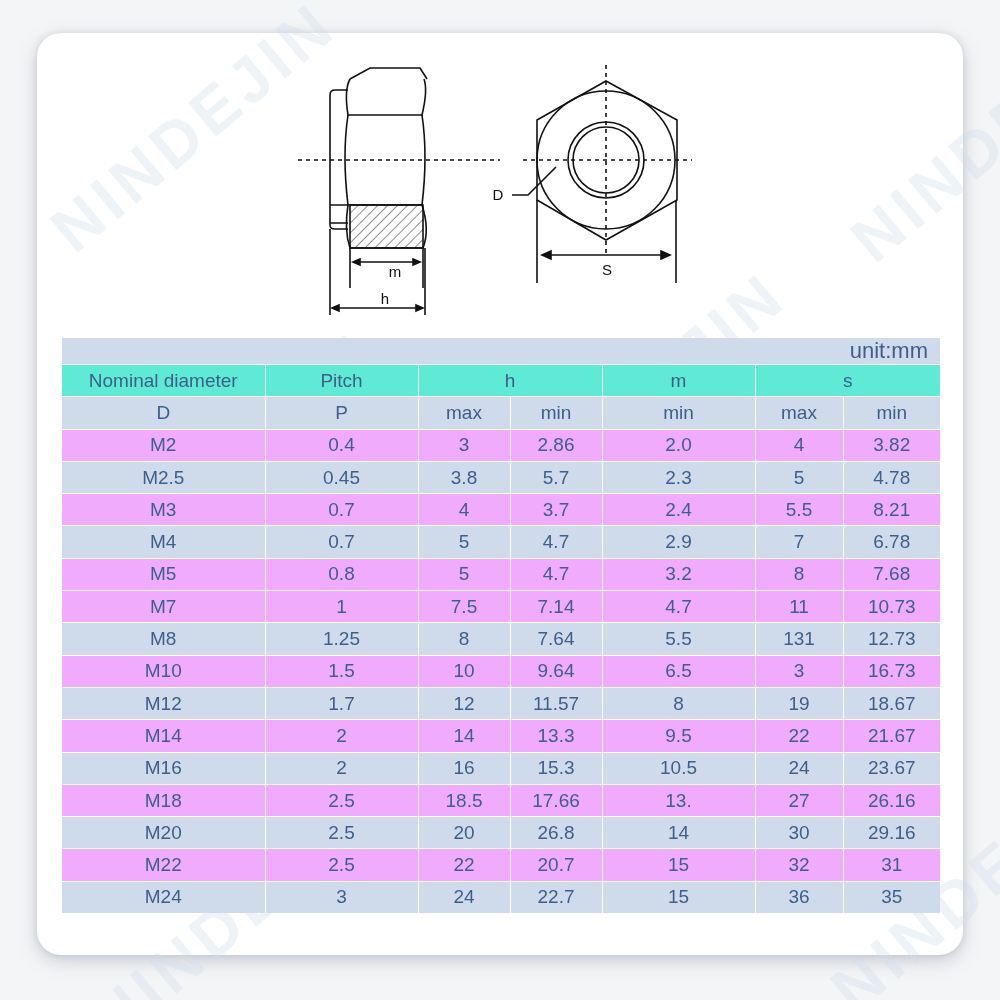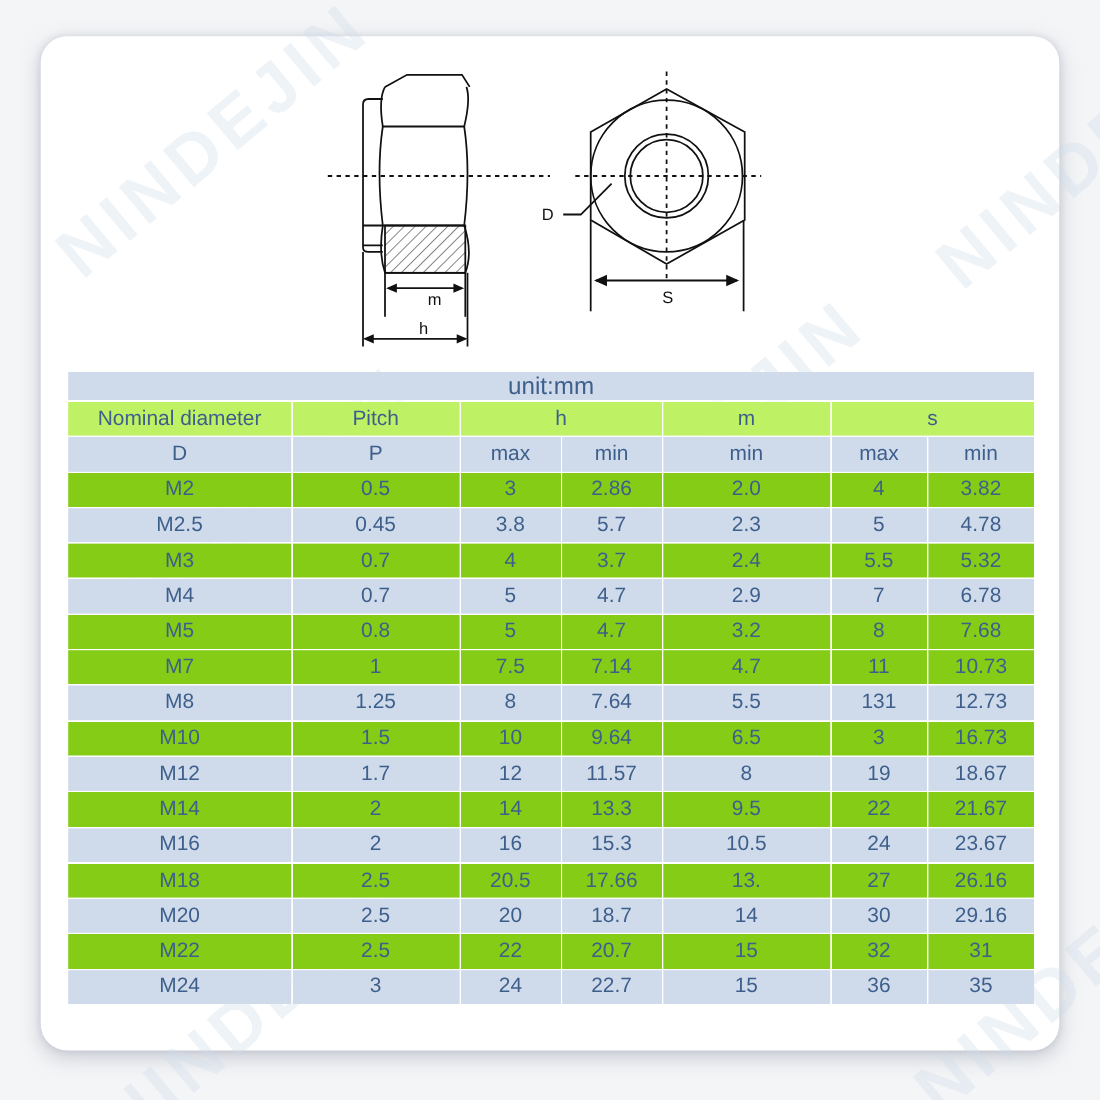--- a/index.html
+++ b/index.html
@@ -23,24 +23,24 @@
     position:absolute; left:62px; top:338px; width:878px;
     border-collapse:collapse; table-layout:fixed;
     color:#3e5f8c; font-size:19px;
   }
   table.spec td {
     text-align:center; height:31.3px; padding:0;
     border-left:1px solid #ffffff; border-top:1px solid #ffffff;
     overflow:hidden; white-space:nowrap;
   }
   table.spec tr td:first-child { border-left:none; }
-  tr.title-row td { background:#cfdbeb; height:22px; border-top:none; padding-right:0; font-size:22px; }
-  tr.hdr1 td { background:#bef264; }
+  tr.title-row td { background:#cfdbeb; height:22px; border-top:none; text-align:right; padding-right:12px; font-size:22px; }
+  tr.hdr1 td { background:#5eead4; }
   tr.hdr2 td { background:#cfdbeb; }
-  tr.odd td { background:#84cc16; }
+  tr.odd td { background:#f0abfc; }
   tr.even td { background:#cfdbeb; }
 </style>
 </head>
 <body>
 
 <div class="card"></div>
 
 <div class="watermark" style="left:20px;top:90px;">NINDEJIN</div>
 <div class="watermark" style="left:820px;top:100px;">NINDEJIN</div>
 <div class="watermark" style="left:60px;top:420px;">NINDEJIN</div>
@@ -121,21 +121,21 @@
     <td>max</td>
     <td>min</td>
     <td>min</td>
     <td>max</td>
     <td>min</td>
   </tr>
   </tbody>
     <tbody id="rows">
       <tr class="odd">
         <td>M2</td>
-        <td>0.5</td>
+        <td>0.4</td>
         <td>3</td>
         <td>2.86</td>
         <td>2.0</td>
         <td>4</td>
         <td>3.82</td>
       </tr>
       <tr class="even">
         <td>M2.5</td>
         <td>0.45</td>
         <td>3.8</td>
@@ -144,21 +144,21 @@
         <td>5</td>
         <td>4.78</td>
       </tr>
       <tr class="odd">
         <td>M3</td>
         <td>0.7</td>
         <td>4</td>
         <td>3.7</td>
         <td>2.4</td>
         <td>5.5</td>
-        <td>5.32</td>
+        <td>8.21</td>
       </tr>
       <tr class="even">
         <td>M4</td>
         <td>0.7</td>
         <td>5</td>
         <td>4.7</td>
         <td>2.9</td>
         <td>7</td>
         <td>6.78</td>
       </tr>
@@ -221,31 +221,31 @@
         <td>2</td>
         <td>16</td>
         <td>15.3</td>
         <td>10.5</td>
         <td>24</td>
         <td>23.67</td>
       </tr>
       <tr class="odd">
         <td>M18</td>
         <td>2.5</td>
-        <td>20.5</td>
+        <td>18.5</td>
         <td>17.66</td>
         <td>13.</td>
         <td>27</td>
         <td>26.16</td>
       </tr>
       <tr class="even">
         <td>M20</td>
         <td>2.5</td>
         <td>20</td>
-        <td>18.7</td>
+        <td>26.8</td>
         <td>14</td>
         <td>30</td>
         <td>29.16</td>
       </tr>
       <tr class="odd">
         <td>M22</td>
         <td>2.5</td>
         <td>22</td>
         <td>20.7</td>
         <td>15</td>

